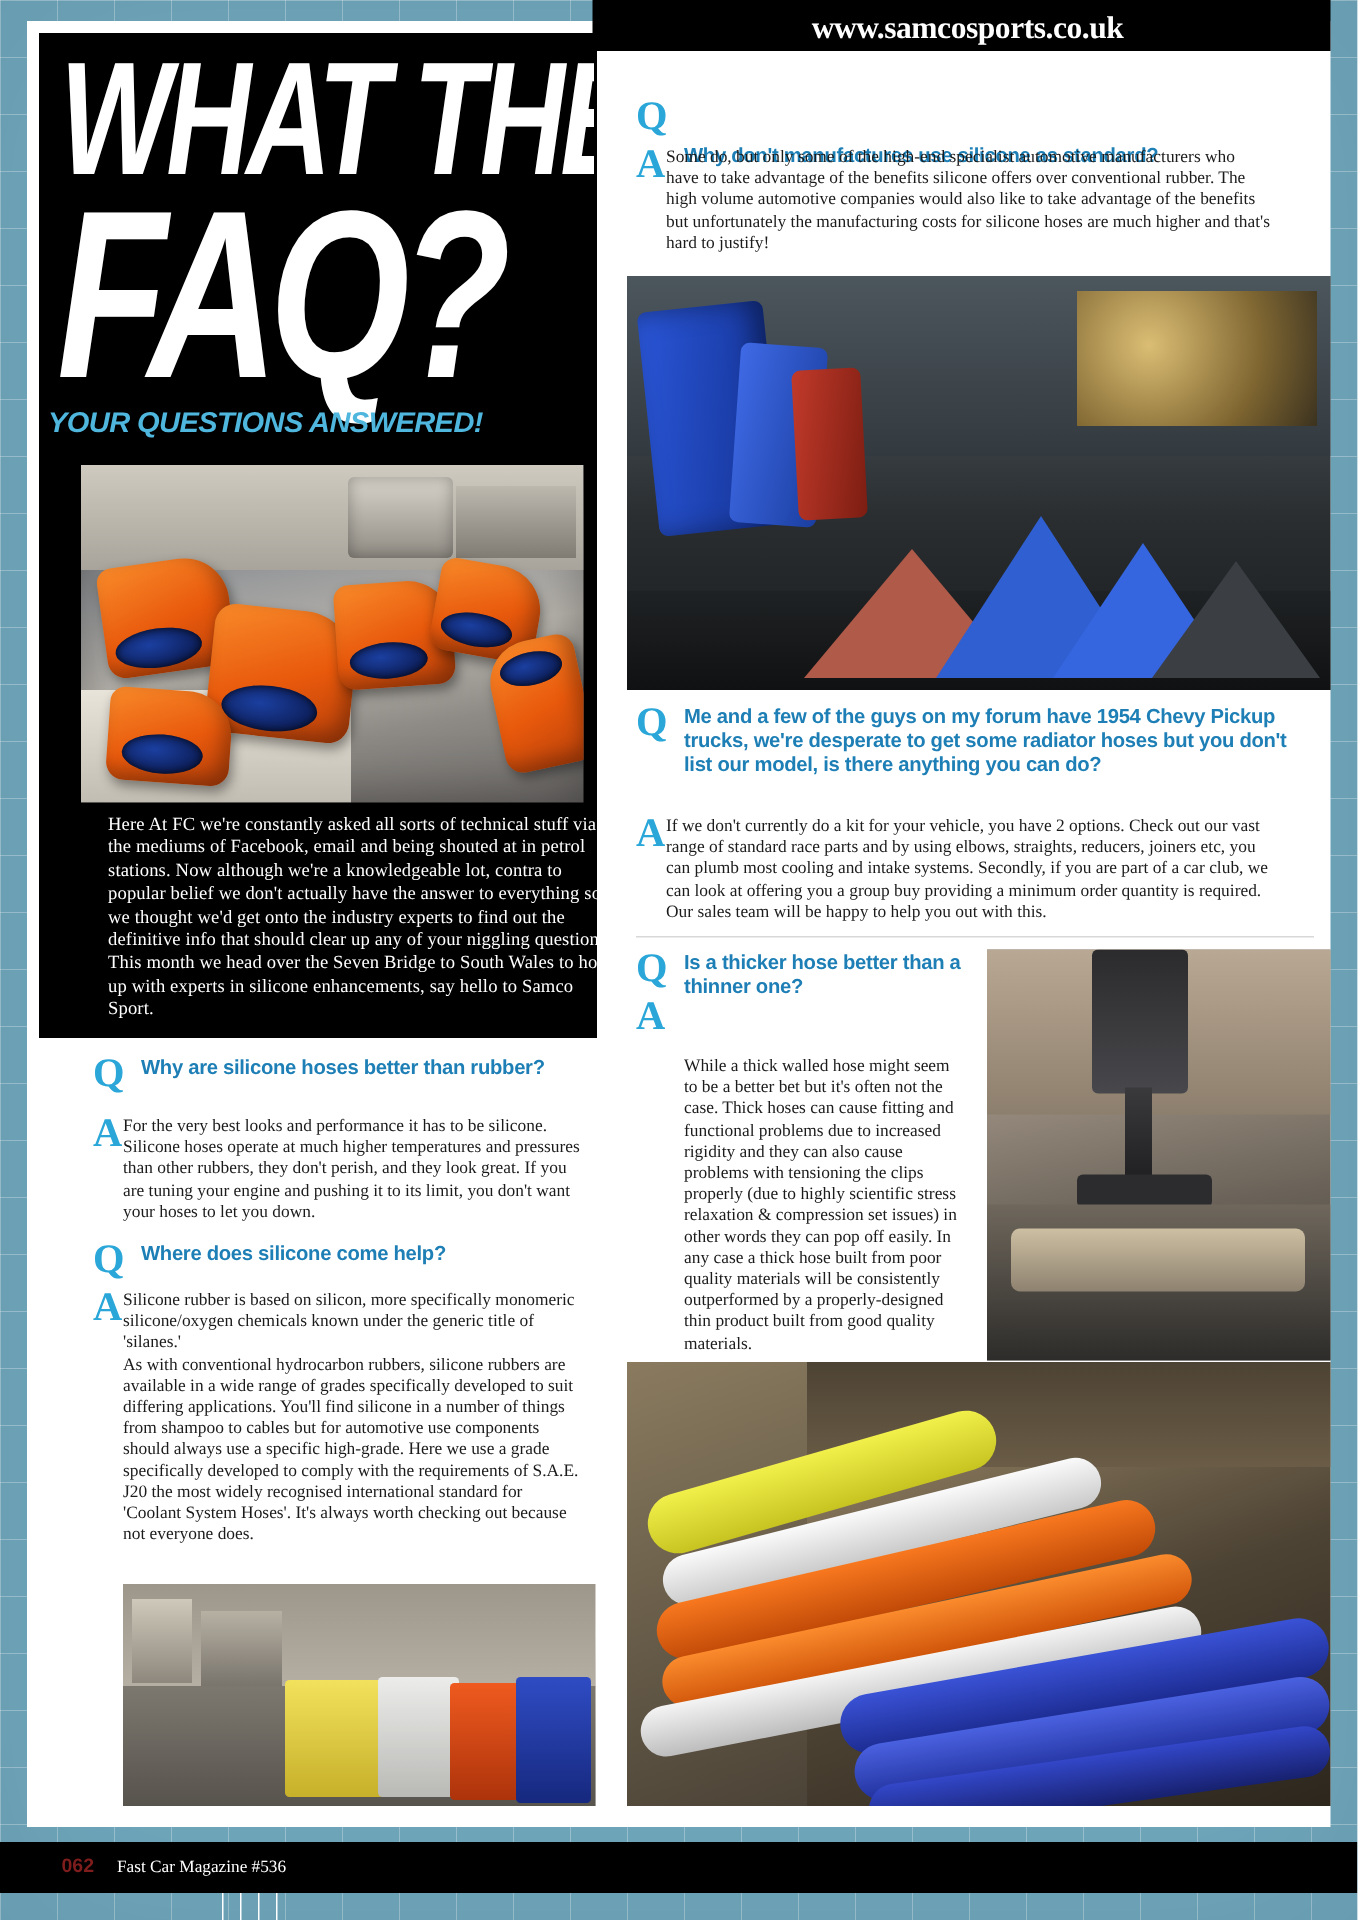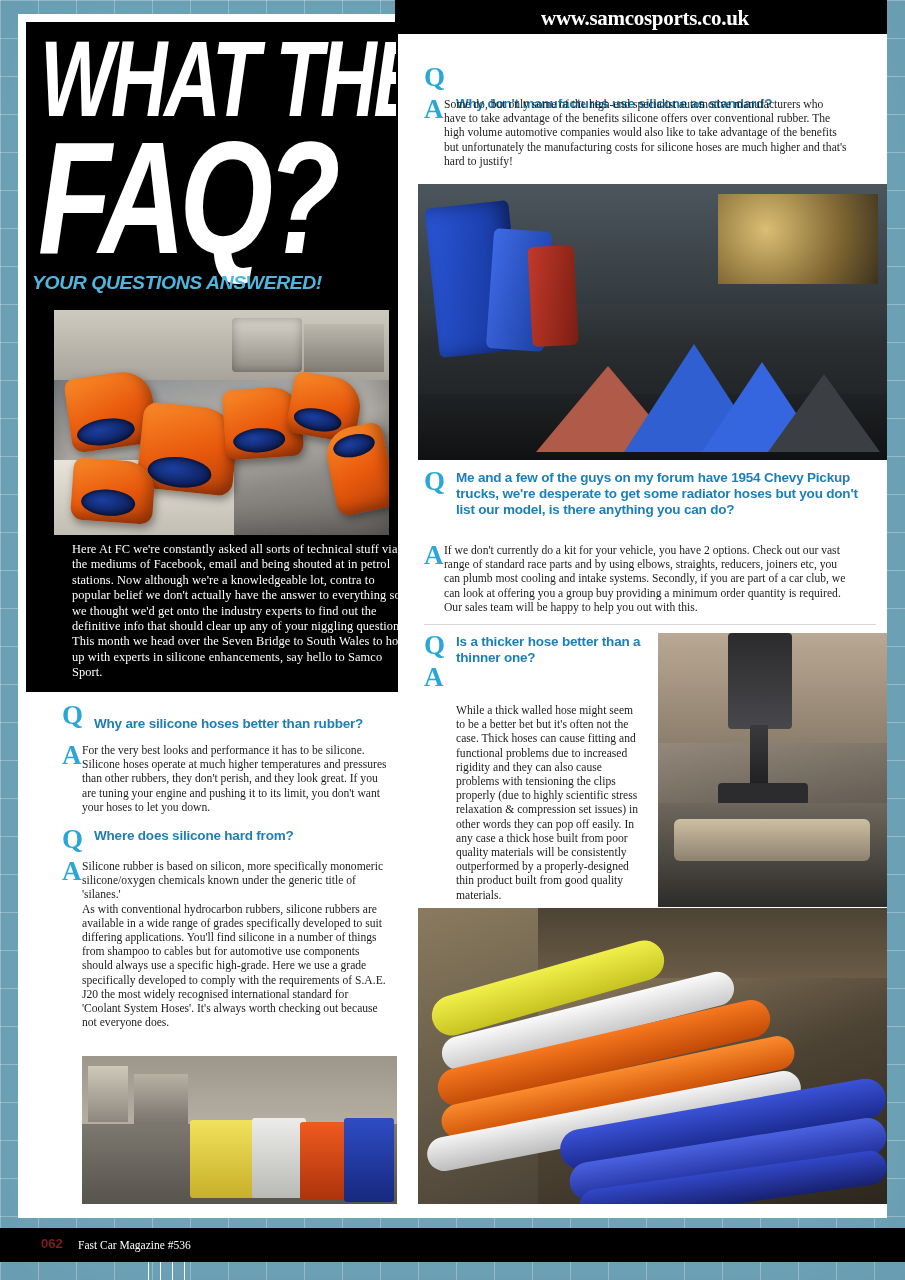--- a/index.html
+++ b/index.html
@@ -367,28 +367,28 @@
     <div style="position:absolute;left:0;top:0;width:229px;height:110px;background:linear-gradient(180deg,#b9a893,#8d7f6d);"></div>
     <div style="position:absolute;left:70px;top:0px;width:64px;height:96px;background:linear-gradient(180deg,#2b2b2d,#48484c);border-radius:4px;"></div>
     <div style="position:absolute;left:92px;top:92px;width:18px;height:64px;background:linear-gradient(180deg,#3a3a3d,#1f1f21);"></div>
     <div style="position:absolute;left:60px;top:150px;width:90px;height:22px;background:#2c2c2f;border-radius:4px;"></div>
     <div style="position:absolute;left:0;top:170px;width:229px;height:104px;background:linear-gradient(180deg,#6f675c,#2d2c2a);"></div>
     <div style="position:absolute;left:16px;top:186px;width:196px;height:42px;background:linear-gradient(180deg,#cdbfa2,#8e8270);border-radius:6px;"></div>
   </div>
 
   <div class="qa" style="left:62px; top:702px; width:340px;">
     <div class="q-mark">Q</div>
-    <div class="q-text" style="width:300px;margin-top:12px;">Why are silicone hoses better than rubber?</div>
+    <div class="q-text" style="width:300px;">Why are silicone hoses better than rubber?</div>
     <div class="a-mark" style="top:40px;">A</div>
     <div class="a-text" style="top:42px; width:306px;">For the very best looks and performance it has to be silicone. Silicone hoses operate at much higher temperatures and pressures than other rubbers, they don't perish, and they look great. If you are tuning your engine and pushing it to its limit, you don't want your hoses to let you down.</div>
   </div>
 
   <div class="qa" style="left:62px; top:826px; width:340px;">
     <div class="q-mark">Q</div>
-    <div class="q-text" style="width:300px;">Where does silicone hard from?</div>
+    <div class="q-text" style="width:300px;">Where does silicone come help?</div>
     <div class="a-mark" style="top:32px;">A</div>
     <div class="a-text" style="top:34px; width:306px; white-space: pre-line;">Silicone rubber is based on silicon, more specifically monomeric silicone/oxygen chemicals known under the generic title of 'silanes.'
 As with conventional hydrocarbon rubbers, silicone rubbers are available in a wide range of grades specifically developed to suit differing applications. You'll find silicone in a number of things from shampoo to cables but for automotive use components should always use a specific high-grade. Here we use a grade specifically developed to comply with the requirements of S.A.E. J20 the most widely recognised international standard for 'Coolant System Hoses'. It's always worth checking out because not everyone does.</div>
   </div>
 
   <div class="photo" id="photo-rolls">
     <div style="position:absolute;left:0;top:0;width:315px;height:70px;background:linear-gradient(180deg,#9d968a,#b6b0a4);"></div>
     <div style="position:absolute;left:0;top:68px;width:315px;height:80px;background:linear-gradient(180deg,#7d786f,#57534d);"></div>
     <div style="position:absolute;left:6px;top:10px;width:40px;height:56px;background:linear-gradient(180deg,#cfc9bb,#8d877d);"></div>
     <div style="position:absolute;left:52px;top:18px;width:54px;height:50px;background:linear-gradient(180deg,#b7b1a4,#79746c);"></div>

